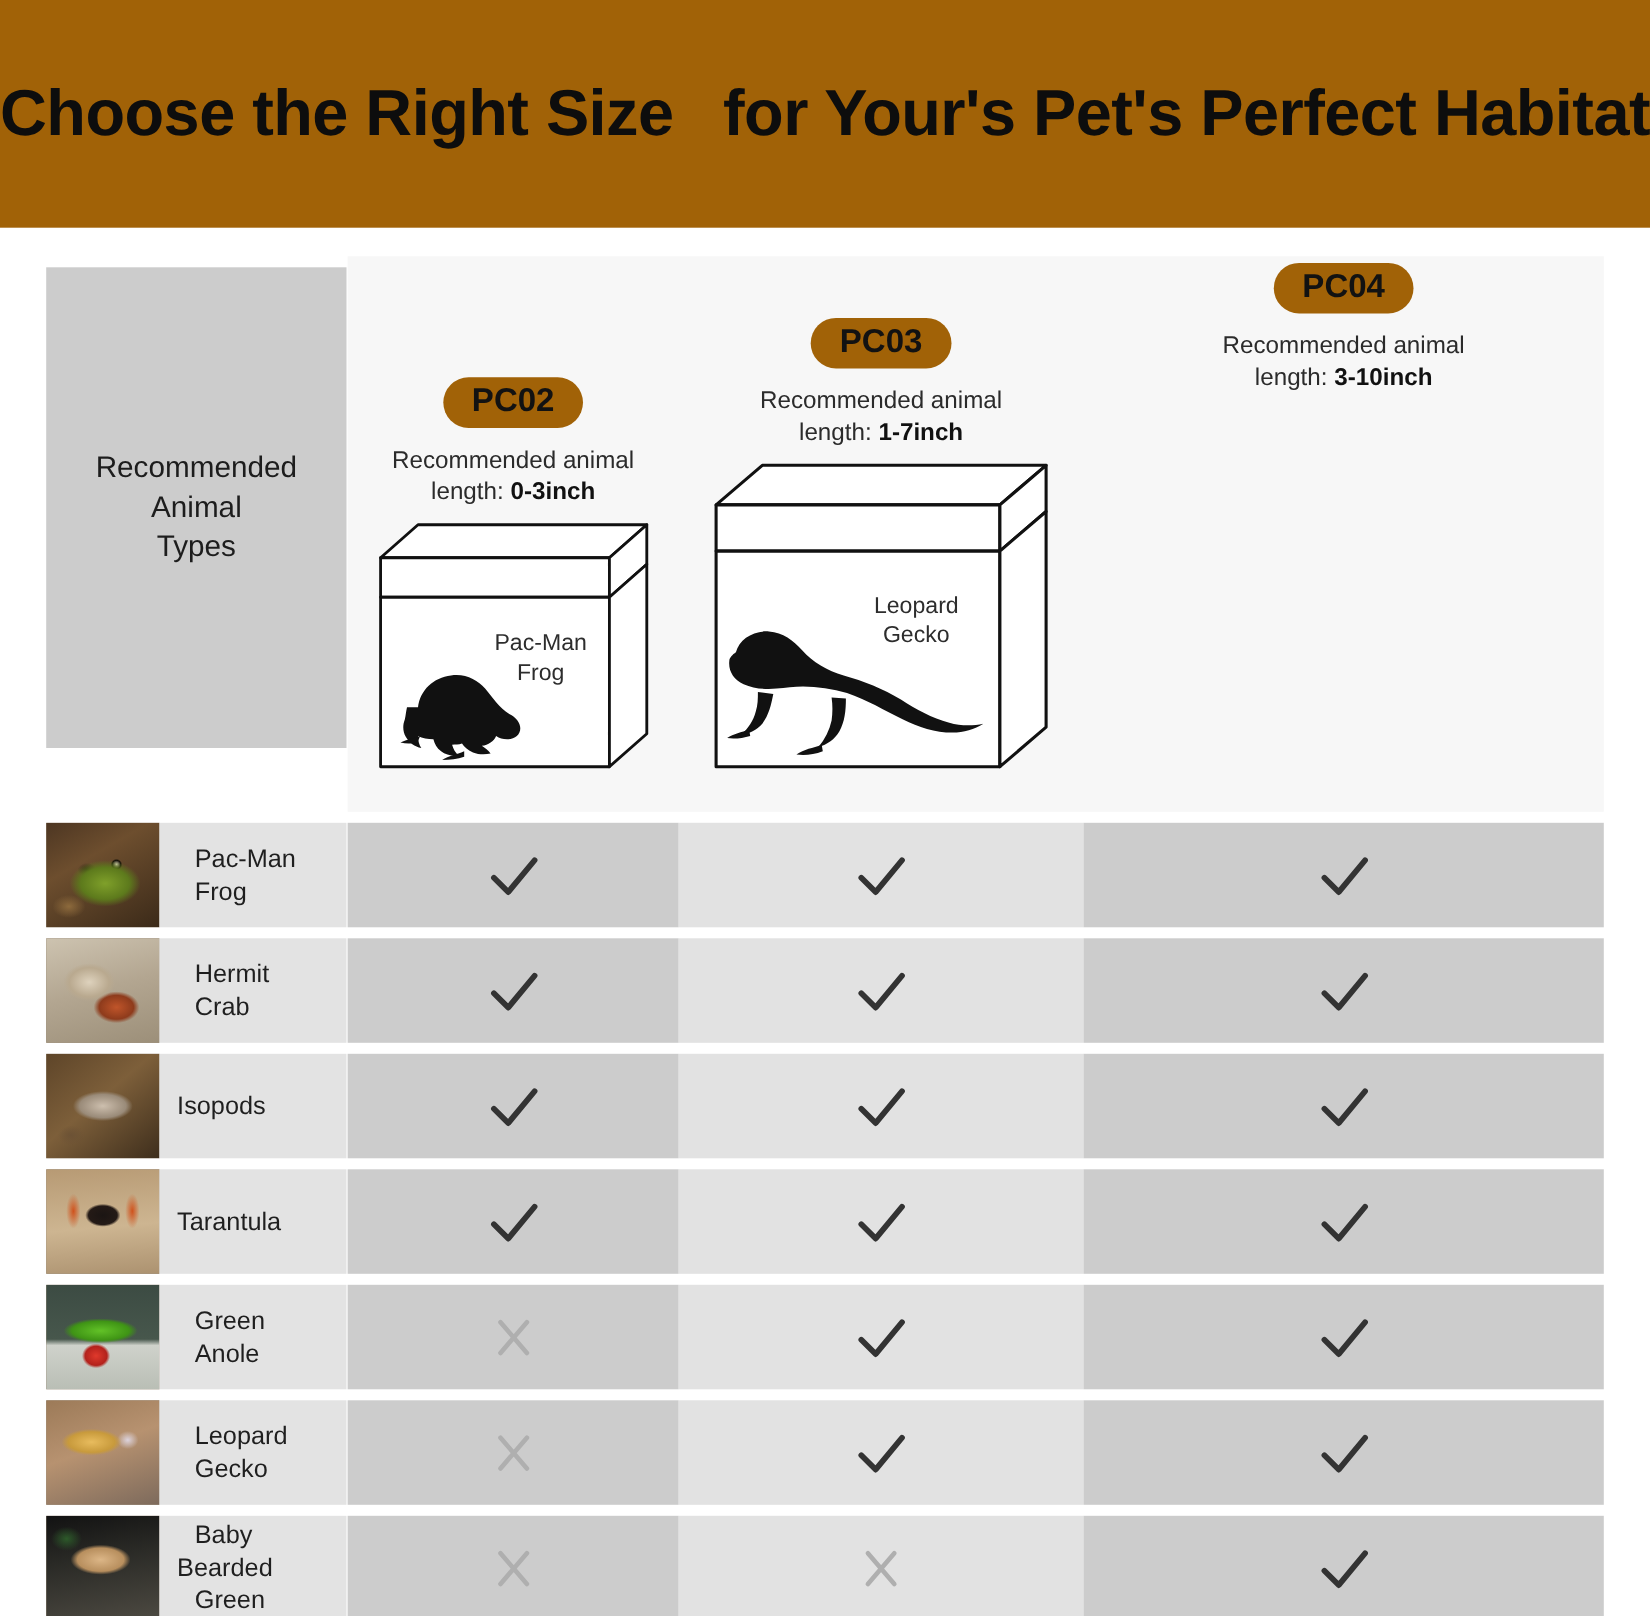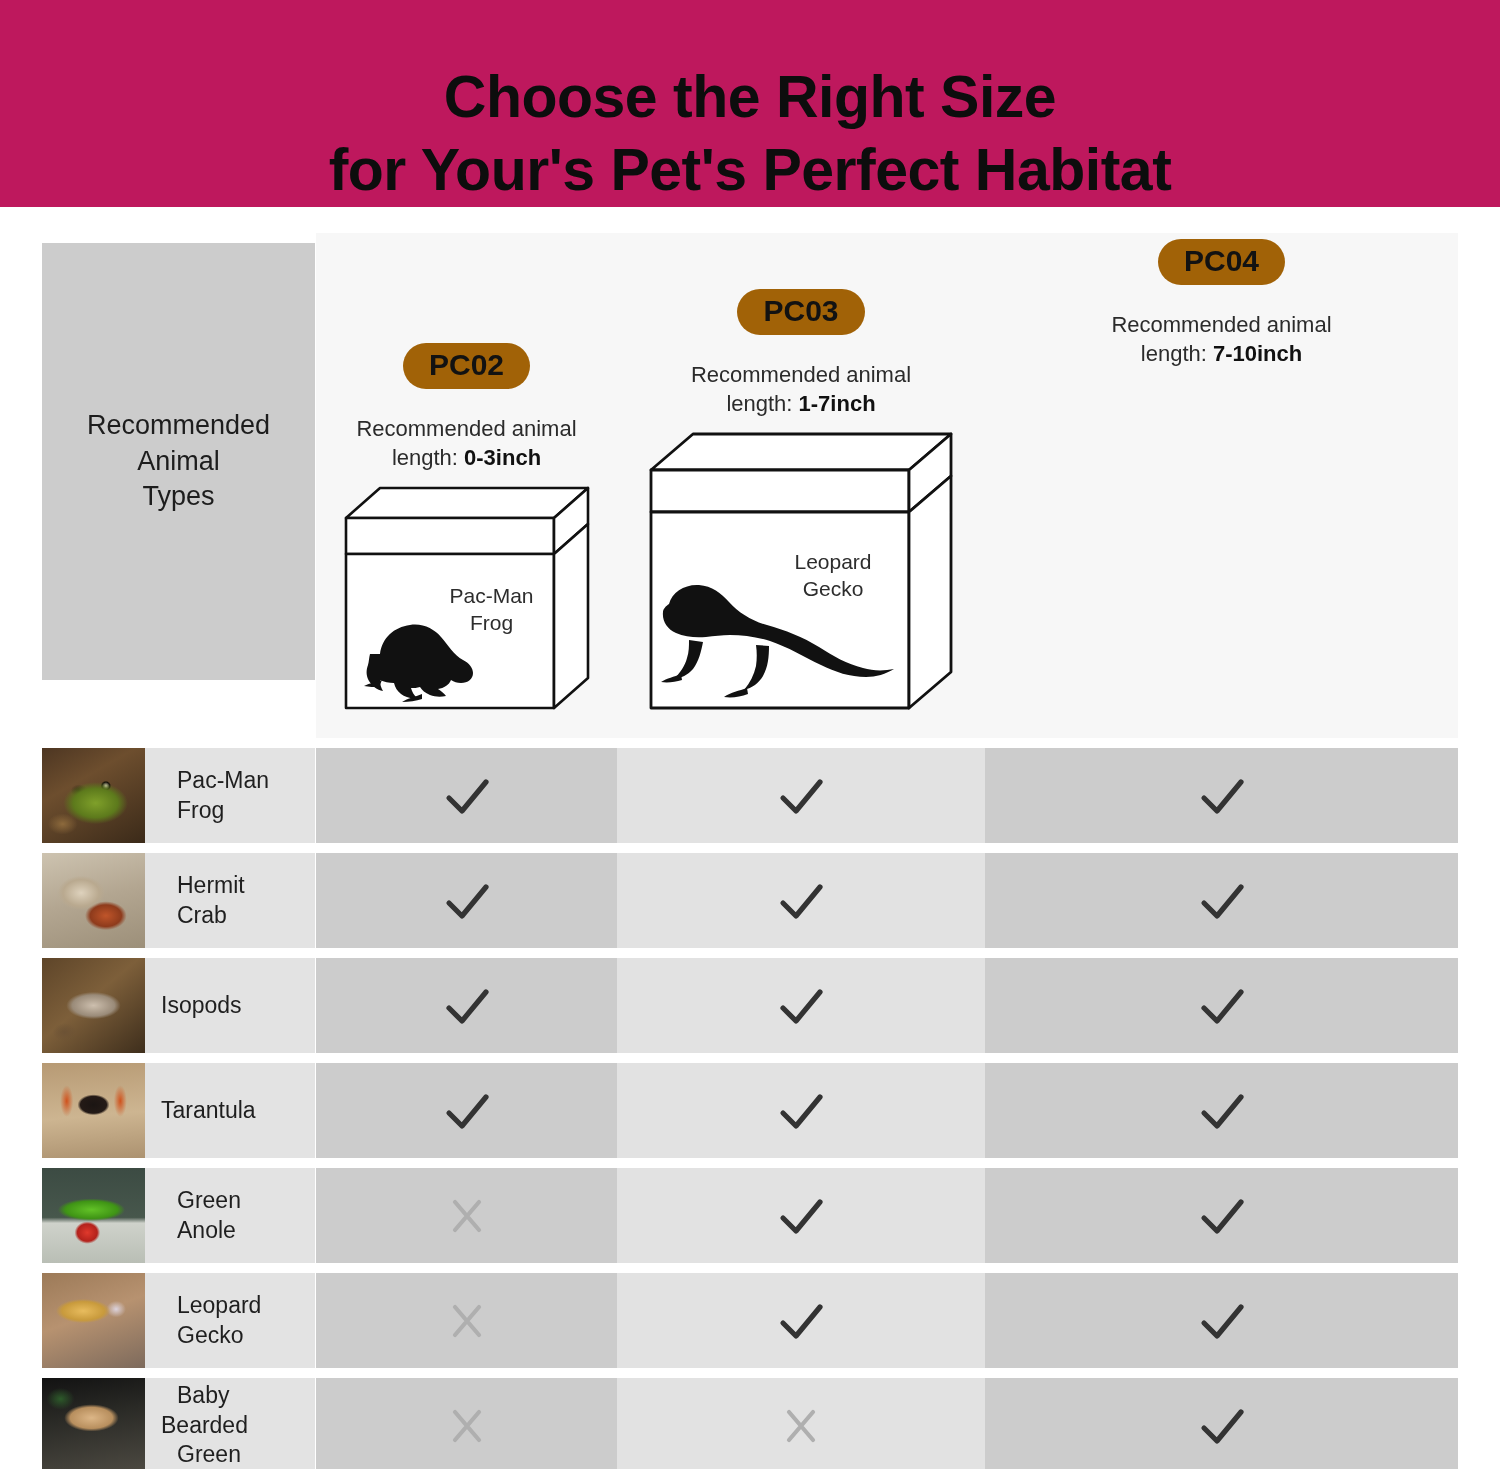--- a/index.html
+++ b/index.html
@@ -6,22 +6,22 @@
   body{
     width:1500px;height:1469px;overflow:hidden;
     font-family:"Liberation Sans","DejaVu Sans",sans-serif;
     color:#222;
   }
   .page{position:relative;width:1500px;height:1469px;background:#fff;}
 
   
   .banner{
     position:absolute;left:0;top:0;width:1500px;height:207px;
-    background:#be185d;
-    display:flex;flex-direction:column;align-items:center;justify-content:flex-end;
+    background:#a16207;
+    display:flex;flex-direction:row;align-items:center;justify-content:space-between;
   }
   .banner-line{
     font-weight:bold;color:#0d0d0d;
     font-size:59px;line-height:1.24;letter-spacing:-0.5px;
     text-align:center;white-space:nowrap;
   }
 
   
   .illus-panel{
     position:absolute;left:316px;top:233px;width:1142px;height:505px;
@@ -37,21 +37,21 @@
   }
 
   
   .prod{position:absolute;text-align:center;}
   .badge{
     display:inline-block;background:#a16207;color:#121212;
     font-weight:bold;border-radius:26px;
     padding:5px 26px 7px 26px;font-size:30px;line-height:1.12;
   }
   .rec-text{
-    margin-top:25px;font-size:22px;line-height:1.32;color:#2b2b2b;
+    margin-top:14px;font-size:22px;line-height:1.32;color:#2b2b2b;
     white-space:nowrap;
   }
   .rec-text b{font-weight:bold;color:#111;}
 
   .boxwrap{position:relative;margin:10px auto 0 auto;}
   .boxwrap svg{display:block;}
   .box-label{
     position:absolute;text-align:center;font-size:21px;line-height:1.3;
     color:#2d2d2d;pointer-events:none;
   }
@@ -184,21 +184,21 @@
           <span>Leopard</span><br>
           <span>Gecko</span>
         </div>
       </div>
     </div>
 
     <div class="prod" style="left:669px;top:6px;width:473px;">
       <div class="badge">PC04</div>
       <div class="rec-text">
         <span>Recommended animal</span><br>
-        <span>length: </span><b>7-10inch</b>
+        <span>length: </span><b>3-10inch</b>
       </div>
     </div>
   </div>
 
   <div class="row-head-cell">
     <div class="row-head-text">
       <span>Recommended</span><br>
       <span>Animal</span><br>
       <span>Types</span>
     </div>

